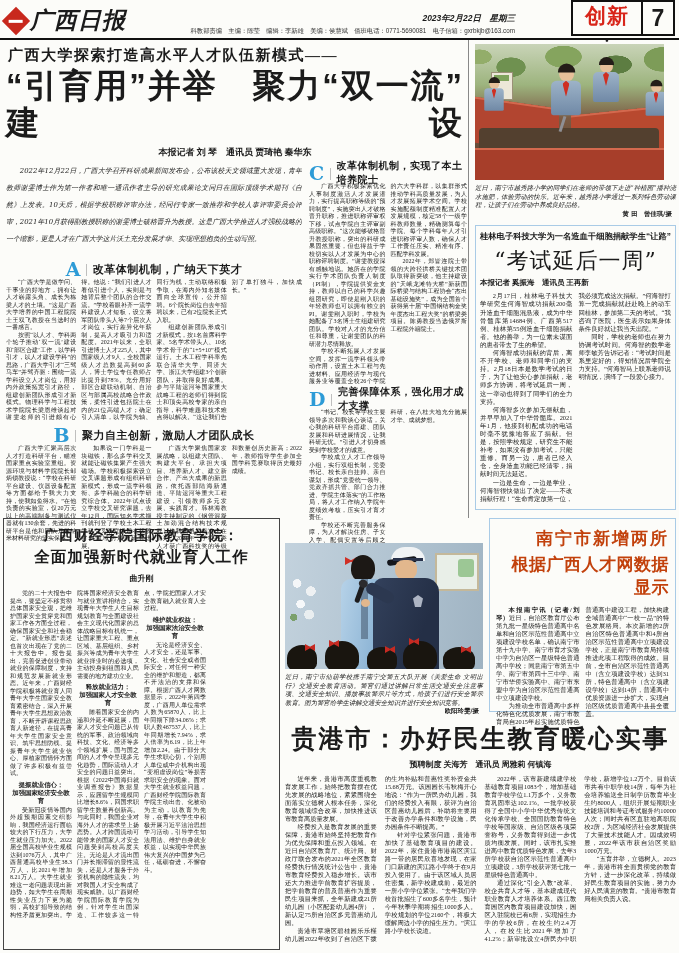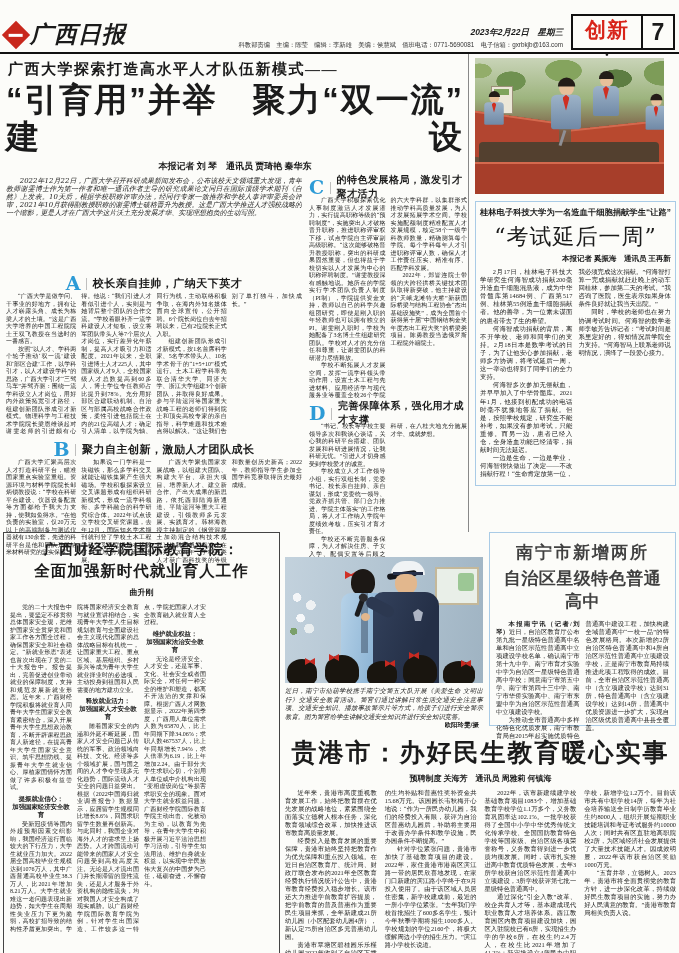--- a/index.html
+++ b/index.html
@@ -1,19 +1,19 @@
 <!DOCTYPE html>
 <html lang="zh"><head>
 <meta charset="utf-8">
 <style>
   html,body{margin:0;padding:0;background:#e8e8e4;}
   .page{position:relative;width:679px;height:953px;margin:0 auto;background:#fcfcf9;color:#1b1b1b;
         font-family:"Liberation Serif",serif;overflow:hidden;}
   
-  .masthead{display:flex;align-items:flex-end;height:36px;padding:14px 4px 2px 6px;border-bottom:2.5px solid #111;}
+  .masthead{display:flex;align-items:flex-end;height:36px;padding:0 4px 2px 6px;border-bottom:2.5px solid #111;gap:48px;}
   .logo{display:flex;align-items:center;gap:4px;width:160px;}
   .logo-diamond{width:20px;height:20px;background:#c8281d;transform:rotate(45deg);position:relative;flex:0 0 auto;}
   .logo-diamond:after{content:"";position:absolute;left:3px;top:9px;width:14px;height:3px;background:#fff;transform:rotate(-45deg);}
   .logo-text{font-family:"DejaVu Serif",serif;font-weight:700;font-style:italic;font-size:23px;letter-spacing:1px;white-space:nowrap;}
   .mid-head{flex:1;display:flex;flex-direction:column;align-items:flex-end;justify-content:flex-end;gap:2px;padding-right:8px;}
   .date-line{font-size:8.5px;font-weight:700;font-family:"Liberation Sans",sans-serif;font-style:italic;}
   .staff-line{font-size:6.3px;color:#333;font-family:"Liberation Sans",sans-serif;white-space:nowrap;}
   .banner{display:flex;align-items:stretch;border:2px solid #111;height:32px;flex:0 0 auto;}
   .banner-main{display:flex;align-items:center;padding:0 6px;gap:2px;flex-direction:column;}
   .banner-innov{color:#d8251a;font-family:"Liberation Sans",sans-serif;font-weight:900;font-size:21px;letter-spacing:1px;}
@@ -23,21 +23,21 @@
               font-family:"Liberation Sans",sans-serif;font-weight:900;font-size:23px;}
   
   .top-section{display:flex;height:478px;}
   .main-article{width:468px;padding:4px 4px 0 6px;box-sizing:border-box;}
   .kicker{font-size:15px;font-weight:700;letter-spacing:1.5px;margin:2px 0 2px 2px;}
   .headline{font-family:"Liberation Sans",sans-serif;font-weight:900;font-size:33px;line-height:37px;
             letter-spacing:0;text-align:justify;text-align-last:justify;width:456px;}
   .lead-byline{text-align:center;font-size:9px;font-weight:700;margin:5px 0 4px;}
   .main-body{display:grid;grid-template-columns:296px 158px;column-gap:7px;}
   .intro{height:96px;overflow:hidden;font-family:"DejaVu Serif",serif;font-style:italic;font-size:6.9px;
-         line-height:8px;text-align:justify;color:#222;}
+         line-height:17px;text-align:justify;color:#222;}
   .intro p,.cols p{margin:0;text-indent:2em;}
   .sec-head{display:flex;align-items:center;justify-content:center;gap:5px;height:20px;}
   .sec-letter{font-family:"DejaVu Serif",serif;font-weight:700;font-size:19px;color:#2d9bd6;line-height:1;}
   .sec-bar{color:#999;font-size:12px;}
   .sec-title{font-family:"Liberation Sans",sans-serif;font-weight:900;font-size:11px;letter-spacing:0.5px;}
   .cols{font-size:6px;line-height:7.5px;text-align:justify;overflow:hidden;column-fill:auto;}
   .cols-a{height:146px;column-count:4;column-gap:5px;}
   .cols-b{height:112px;column-count:4;column-gap:5px;}
   .cols-c{height:206px;column-count:2;column-gap:5px;}
   .cols-d{height:146px;column-count:2;column-gap:5px;}
@@ -68,21 +68,21 @@
   .kid2{left:118px;top:16px;}
   .kid3{left:168px;top:34px;transform:scale(.8);}
   .kid4{left:6px;top:30px;transform:scale(.75);}
   .trowel{position:absolute;left:86px;top:72px;width:3px;height:16px;background:#8f8f94;transform:rotate(18deg);}
   .photo-caption{font-family:"DejaVu Serif",serif;font-style:italic;font-size:6.4px;line-height:8.6px;
                  text-align:justify;margin-top:4px;color:#222;}
   .photo-credit{text-align:right;font-style:normal;font-weight:700;padding-right:4px;}
   .exam-article{border:1px solid #a9cbe6;margin-top:7px;padding:5px 4px;}
   .exam-kicker{font-family:"Liberation Sans",sans-serif;font-weight:700;font-size:8.3px;text-align:center;white-space:nowrap;}
   .exam-headline{font-family:"DejaVu Serif",serif;font-weight:400;font-size:22px;text-align:center;margin:4px 0 2px;letter-spacing:1px;}
-  .exam-byline{text-align:right;font-size:7.5px;font-weight:700;margin-bottom:4px;}
+  .exam-byline{text-align:left;font-size:7.5px;font-weight:700;margin-bottom:4px;}
   .cols-exam{height:212px;column-count:2;column-gap:6px;font-size:6.4px;line-height:8.1px;}
   
   .bottom-section{display:flex;height:432px;padding:0 3px;gap:5px;box-sizing:border-box;}
   .box-article{width:277px;flex:0 0 auto;border:1.2px solid #444;box-sizing:border-box;padding:8px 6px 4px;}
   .box-title{text-align:center;font-family:"DejaVu Serif",serif;font-weight:700;}
   .box-title .t1{font-size:14px;letter-spacing:1px;}
   .box-title .t2{font-size:15.5px;letter-spacing:1px;margin-top:2px;}
   .box-author{text-align:center;font-size:8px;font-weight:700;margin:5px 0 6px;}
   .cols-box{height:332px;column-count:4;column-gap:5px;font-size:6px;line-height:7.5px;}
   .cols-box h4{margin:3px 0 2px;text-indent:0;text-align:center;font-size:6.4px;line-height:8px;font-family:"Liberation Sans",sans-serif;}
@@ -113,21 +113,21 @@
   .girl{position:absolute;left:52px;top:12px;width:54px;height:114px;}
   .girl-hair{position:absolute;left:14px;top:0;width:24px;height:26px;border-radius:50% 50% 40% 40%;background:#1c1815;}
   .girl-bow{position:absolute;left:8px;top:2px;width:12px;height:8px;background:#d03026;clip-path:polygon(0 0,50% 40%,100% 0,100% 100%,50% 60%,0 100%);}
   .girl-jacket{position:absolute;left:4px;top:24px;width:46px;height:90px;border-radius:10px 10px 0 0;
                background:linear-gradient(100deg,#b6d2e8,#8fb6d6 70%);}
   .girl-jacket:before{content:"";position:absolute;left:20px;top:0;width:7px;height:60px;background:#44566b;opacity:.55;}
   .crowd{position:absolute;left:0;bottom:-2px;width:100%;height:34px;}
   .chead{position:absolute;bottom:0;border-radius:50% 50% 30% 30%;background:#19150f;}
   .cbow{position:absolute;width:10px;height:7px;background:#c62a22;clip-path:polygon(0 0,50% 40%,100% 0,100% 100%,50% 60%,0 100%);}
   .nanning{flex:1;border:1px solid #a9cbe6;padding:8px 6px 4px;min-width:0;box-sizing:border-box;}
-  .nn-title{text-align:center;font-family:"DejaVu Serif",serif;font-weight:700;color:#404040;}
+  .nn-title{text-align:right;font-family:"DejaVu Serif",serif;font-weight:700;color:#c2410c;}
   .nn-title .t1{font-size:17px;letter-spacing:2px;}
   .nn-title .t2{font-size:17px;letter-spacing:0.5px;margin-top:3px;}
   .cols-nn{height:122px;margin-top:7px;column-count:2;column-gap:6px;font-size:6.3px;line-height:8px;}
   .cols-nn .leadin{font-weight:700;}
   .guigang{margin-top:4px;}
   .gg-title{text-align:center;font-family:"Liberation Sans",sans-serif;font-weight:900;font-size:25px;letter-spacing:2px;margin-top:6px;}
   .gg-byline{text-align:center;font-size:8px;font-weight:700;margin:4px 0 5px;}
   .cols-gg{height:168px;column-count:4;column-gap:8px;font-size:6.3px;line-height:8px;}
 </style>
 </head>
@@ -164,21 +164,21 @@
       <div class="main-body">
 
         <div>
           <div class="intro">
               <p>2022年12月22日，广西大学召开科研成果新闻发布会，公布该校天文领域重大发现，青年教师谢雯博士作为第一作者和唯一通讯作者主导的研究成果论文同日在国际顶级学术期刊《自然》上发表。10天后，根据学校职称评审办法，经同行专家一致推荐和学校人事评审委员会评审，2021年10月获得副教授职称的谢雯博士破格晋升为教授。这是广西大学推进人才强校战略的一个缩影，更是人才在广西大学这片沃土充分发展才华、实现理想抱负的生动写照。</p>
             </div>
 
           <div class="sec-head">
             <span class="sec-letter">A</span>
             <span class="sec-bar">|</span>
-            <span class="sec-title">校长亲自挂帅，广纳天下英才</span>
+            <span class="sec-title">改革体制机制，广纳天下英才</span>
           </div>
           <div class="cols cols-a">
               <p>“广西大学是做学问、干事业的好地方，拥有让人才崭露头角、成长为栋梁人才的土壤。”这是广西大学培养的中国工程院院士王双飞教授在当选时的一番感言。</p>
               <p>按照“以人才、学科两个轮子推动‘双一流’建设和‘部区合建’工作，以学科引才，以人才建设学科”的思路，广西大学引才“三驾马车”并驾齐驱：围绕一流学科设立人才岗位，用好内外政策拓宽引才路径，组建创新团队形成引才新模式。物理科学与工程技术学院院长梁恩维谈起对谢雯老师的引进颇有心得。他说：“我们引进人才看似引进个人，实则是与她背后整个团队的合作交流。”学校着眼补齐一流学科建设人才短板，设立将军团队带头人等7个层次人才岗位，实行差异化年薪制，提高人才吸引力和适配度。2021年以来，全职引进博士人才225人，其中国家级人才9人，全校国家级人才总数提高到60多人，博士学位专任教师占比提升到78%。充分用好部区合建联动机制、自治区与部属高校战略合作政策，柔性引进包括院士在内的21位高端人才；确定引人清单，以学院为轴、同行为线，主动联络积极争取，在海内外知名媒体面向全球宣传，公开招聘。6个院长岗位自去年招聘以来，已有2位院长正式入职。</p>
               <p>组建创新团队形成引才新模式，按1名首席科学家、5名学术带头人、10名学术骨干的“1+5+10”模式运行。土木工程学科率先联合清华大学、同济大学、浙江大学组建3个创新团队，并取得良好成果。参与平陆运河等国家重大战略工程的老师们得到院士和顶尖高校专家的亲自指导，科学难题和技术难点得以解决。“这让我们告别了单打独斗，加快成长。”</p>
             </div>
 
           <div class="sec-head">
             <span class="sec-letter">B</span>
             <span class="sec-bar">|</span>
@@ -188,21 +188,21 @@
               <p>广西大学汇聚高层次人才打造科研平台，瞄准国家重点实验室重组。资源环境与材料学院院长邹炳锁教授说：“学校在科研平台建设、仪器设备配置等方面都给予我大力支持，使我如鱼得水。”在他负责的实验室，仅20万元以上的高端制备与测试仪器就有130余套，先进的科研平台是他和团队开展纳米材料研究的坚实保障。</p>
               <p>如果说一门学科是一块磁铁，那么多学科交叉就能让磁铁集聚产生强大磁场。学校积极探索设立交叉课题形成有组织科研新模式，形成一流学科领衔、多学科融合的科学研究综合体。2022年试点设立学校交叉研究课题，去年12月，国际知名学术期刊就刊登了学校土木工程学科交叉研究课题在橡胶材料领域的最新研究进展。</p>
               <p>广西大学聚焦国家发展战略，以组建大团队、构建大平台、承担大项目、培养新人才、建立新合作、产出大成果的新思路，依托西部陆海新通道、平陆运河等重大工程建设，引领教师多元发展、实践育才。韩林海教授主持制定的《钢管混凝土加劲混合结构技术规程》使我国相关标准走在前列。2021年，学校各类人才获广西科技奖的等级和数量创历史新高；2022年，教师指导学生参加全国学科竞赛取得历史最好成绩。</p>
             </div>
         </div>
 
         <div>
           <div class="sec-head">
             <span class="sec-letter">C</span>
             <span class="sec-bar">|</span>
-            <span class="sec-title" style="font-size:10px">的特色发展格局，激发引才聚才活力</span>
+            <span class="sec-title" style="font-size:10px">改革体制机制，实现了本土培养院士</span>
           </div>
           <div class="cols cols-c">
               <p>广西大学积极探索优化人事制度激活人才发展潜力，实行提高职称等级的“预聘制度”，实施突出人才破格晋升职称，推进职称评审权下移，试点学院自主评审副高级职称。“这次能够破格晋升教授职称，突出的科研成果固然重要，但也得益于学校切实以人才发展为中心的职称评聘制度。”谢雯教授深有感触地说。她所在的学院实行学术团队负责人制度（PI制），学院提供资金支持，教师以自己的科学兴趣组团研究，即使是刚入职的年轻教师也可以拥有独立的PI。谢雯刚入职时，学校为她配备了3名博士生组建研究团队。学校对人才的充分信任和尊重，让谢雯团队的科研潜力尽情释放。</p>
               <p>学校不断拓展人才发展空间，发挥一流学科领头带动作用，设置土木工程与先进材料、应用经济学与现代服务业等覆盖全校26个学院的六大学科群，以集群形式推动学科高质量发展，为人才发展拓展学术空间。学校实施配额制度精准配置人才发展规模，核定58个一级学科教师数量，精确测算每个学院、每个学科每年人才引进职称评审人数，确保人才工作责任压实、精准有序、匹配学科发展。</p>
               <p>2022年，郑皆连院士带领的大跨径拱桥关键技术团队取得新突破，他主持建设的“天峨龙滩特大桥”新获国际桥梁与结构工程协会“杰出基础设施奖”，成为全国首个获得第十届“中国钢结构金奖年度杰出工程大奖”的桥梁类项目。陈勇教授当选俄罗斯工程院外籍院士。</p>
             </div>
 
           <div class="sec-head">
             <span class="sec-letter">D</span>
             <span class="sec-bar">|</span>
@@ -236,20 +236,24 @@
         <div class="kid kid1">
             <div class="head"></div>
             <div class="torso"></div>
           </div>
         <div class="kid kid2">
             <div class="head"></div>
             <div class="torso"></div>
           </div>
         <div class="trowel"></div>
       </div>
+      <div class="photo-caption">
+        <span>近日，南宁市越秀路小学的同学们在老师的带领下走进“种植园”播种浇水施肥，体验劳动的快乐。近年来，越秀路小学通过一系列特色劳动课程，让孩子们在劳动中养成良好品格。</span>
+        <div class="photo-credit">黄 田　曾佳琪/摄</div>
+      </div>
 
       <div class="exam-article">
         <div class="exam-kicker">桂林电子科技大学为一名造血干细胞捐献学生“让路”</div>
         <div class="exam-headline">“考试延后一周”</div>
         <div class="exam-byline">本报记者 奚振海　通讯员 王再新</div>
         <div class="cols cols-exam">
             <p>2月17日，桂林电子科技大学研究生何海智成功捐献200毫升造血干细胞混悬液，成为中华骨髓库第14684例、广西第517例、桂林第55例造血干细胞捐献者。他的善举，为一位素未谋面的患者带去了生的希望。</p>
             <p>何海智成功捐献的背后，离不开学校、老师和同学们的支持。2月18日本是数学考试的日子，为了让他安心参加捐献，老师多方协调，将考试延后一周，这一举动也得到了同学们的全力支持。</p>
             <p>何海智多次参加无偿献血，并早早加入了中华骨髓库。2021年1月，他接到初配成功的电话时毫不犹豫地答应了捐献。但是，按照学校规定，研究生不能补考，如果没有参加考试，只能重修。而另一边，患者已经入仓，全身造血功能已经清零，捐献时间无法延迟。</p>
             <p>一边是生命，一边是学业，何海智很快做出了决定——不改捐献行程！“生命肯定放第一位，我必须完成这次捐献。”何海智打算一完成捐献就赶赴晚上的动车回桂林，参加第二天的考试。“我咨询了医院，医生表示如果身体条件良好就让我当天出院。”</p>
@@ -330,21 +334,21 @@
           </div>
           <div class="photo-caption">
             <span>近日，南宁市仙葫学校携手南宁交警五大队开展《关爱生命 文明出行》交通安全教育活动。警官们通过讲解日常生活交通安全注意事项、交通安全知识、播放事故警示片等方式，给孩子们进行安全警示教育。图为警官给学生讲解交通安全知识并进行安全知识竞答。</span>
             <div class="photo-credit">欧阳玲雯/摄</div>
           </div>
         </div>
 
         <div class="nanning">
           <div class="nn-title">
             <div class="t1">南宁市新增两所</div>
-            <div class="t2">自治区星级特色普通高中</div>
+            <div class="t2">根据广西人才网数据显示</div>
           </div>
           <div class="cols cols-nn">
             <p><span class="leadin">本报南宁讯（记者/刘琴）</span><span>近日，自治区教育厅公布第九批一星级特色普通高中名单和自治区示范性普通高中立项建设学校名单，确认南宁市第十九中学、南宁市育才实验中学为自治区一星级特色普通高中学校；同意南宁市第五中学、南宁市第四十三中学、南宁市华侨实验高中、南宁市东盟中学为自治区示范性普通高中立项建设学校。</span></p>
             <div>
                 <p>为推动全市普通高中多样化特色化优质发展，南宁市教育局自2015年起实施优质特色普通高中建设工程，加快构建全域普通高中“一校一品”的特色发展格局。本次新增的2所自治区特色普通高中和4所自治区示范性普通高中立项建设学校，正是南宁市教育局持续推进此项工程取得的成效。目前，全市自治区示范性普通高中（含立项建设学校）达到31所，特色普通高中（含立项建设学校）达到14所，普通高中优质资源进一步扩大，实现自治区级优质普通高中县县全覆盖。</p>
               </div>
           </div>
         </div>
       </div>
 

